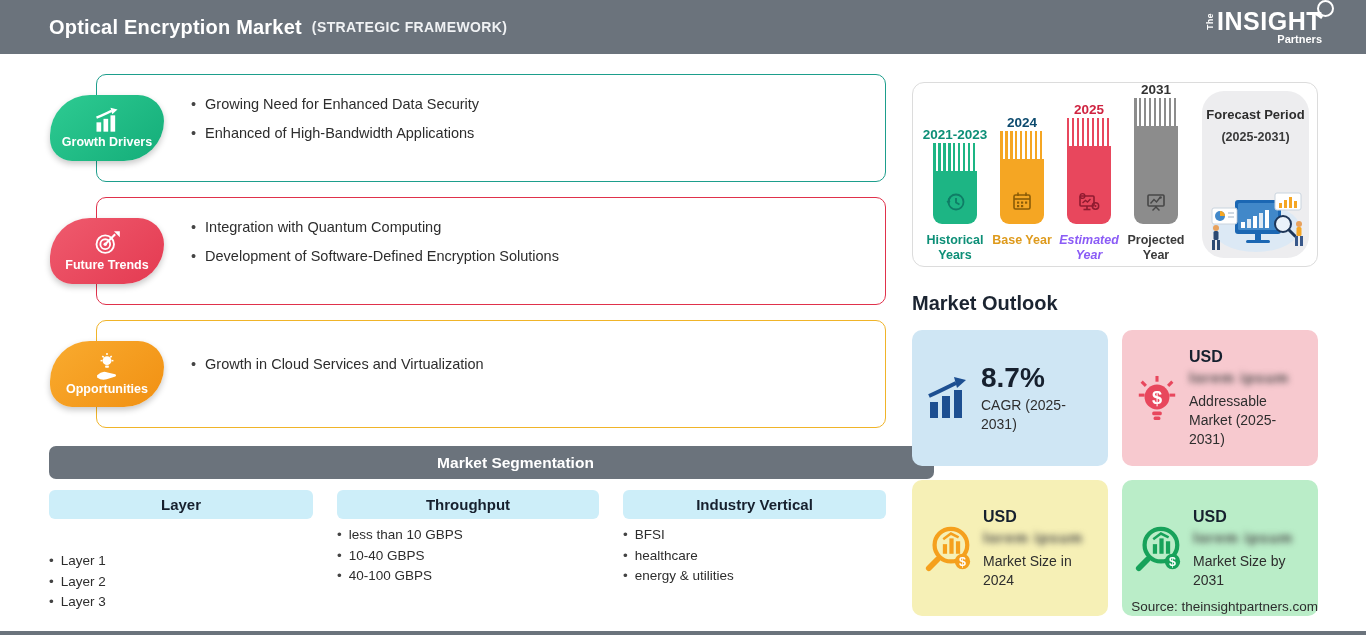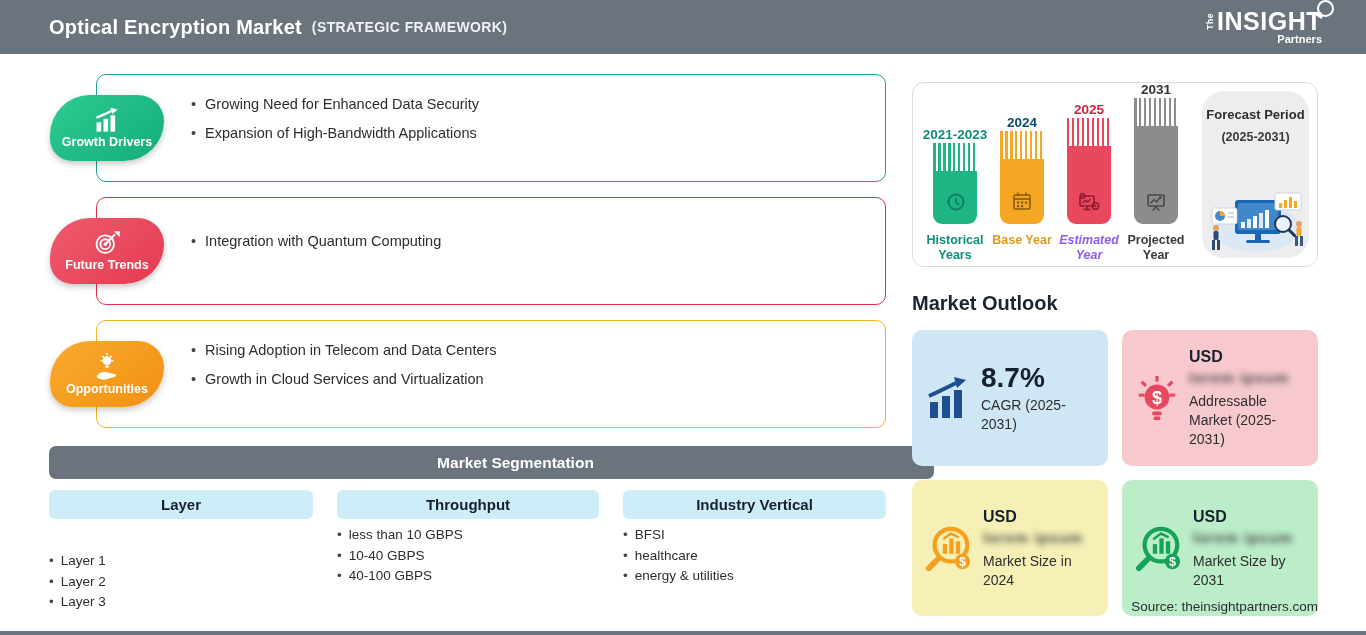--- a/index.html
+++ b/index.html
@@ -109,53 +109,53 @@
       <span class="logo-insight">INSIGHT</span>
       <span class="logo-lens"></span>
     </div>
     <div class="logo-partners">Partners</div>
   </div>
 </div>
 
 <div class="fw-row fw-row1">
   <div class="fw-box fw-green">
     <div class="fw-bullet">Growing Need for Enhanced Data Security</div>
-    <div class="fw-bullet">Expansion of High-Bandwidth Applications</div>
+    <div class="fw-bullet">Enhanced of High-Bandwidth Applications</div>
   </div>
   <div class="fw-badge badge-green">
     <svg width="28" height="26" viewBox="0 0 24 22">
       <rect x="3" y="13" width="4" height="8" fill="#fff"></rect>
       <rect x="9" y="10" width="4" height="11" fill="#fff"></rect>
       <rect x="15" y="7" width="4" height="14" fill="#fff"></rect>
       <path d="M3 9 C 8 7, 12 5, 16 3.2" stroke="#fff" stroke-width="2" fill="none"></path>
       <polygon points="15,0.5 21,2 16.5,6" fill="#fff"></polygon>
     </svg>
     <span class="fw-badge-label">Growth Drivers</span>
   </div>
 </div>
 
 <div class="fw-row fw-row2">
   <div class="fw-box fw-red">
     <div class="fw-bullet">Integration with Quantum Computing</div>
+    <div class="fw-bullet">Development of Software-Defined Encryption Solutions</div>
   </div>
   <div class="fw-badge badge-red">
     <svg width="28" height="26" viewBox="0 0 24 22">
       <circle cx="10.5" cy="12" r="7.5" stroke="#fff" stroke-width="1.6" fill="none"></circle>
       <circle cx="10.5" cy="12" r="4.2" stroke="#fff" stroke-width="1.6" fill="none"></circle>
       <circle cx="10.5" cy="12" r="1.5" fill="#fff"></circle>
       <line x1="10.5" y1="12" x2="19" y2="3.5" stroke="#fff" stroke-width="1.8"></line>
       <polygon points="18,1 23,1 23,6" fill="#fff"></polygon>
     </svg>
     <span class="fw-badge-label">Future Trends</span>
   </div>
 </div>
 
 <div class="fw-row fw-row3">
   <div class="fw-box fw-orange">
-    <div class="fw-bullet">Rising Adoption in Telecom and Data Centers</div>
     <div class="fw-bullet">Growth in Cloud Services and Virtualization</div>
   </div>
   <div class="fw-badge badge-orange">
     <svg width="28" height="27" viewBox="0 0 24 23">
       <circle cx="12" cy="6.5" r="3.8" fill="#fff"></circle>
       <rect x="10.4" y="10.6" width="3.2" height="2" rx="0.6" fill="#fff"></rect>
       <line x1="12" y1="0" x2="12" y2="1.6" stroke="#fff" stroke-width="1.3"></line>
       <line x1="6.5" y1="6.5" x2="8.1" y2="6.5" stroke="#fff" stroke-width="1.3"></line>
       <line x1="15.9" y1="6.5" x2="17.5" y2="6.5" stroke="#fff" stroke-width="1.3"></line>
       <line x1="8" y1="2.5" x2="9.2" y2="3.7" stroke="#fff" stroke-width="1.3"></line>

